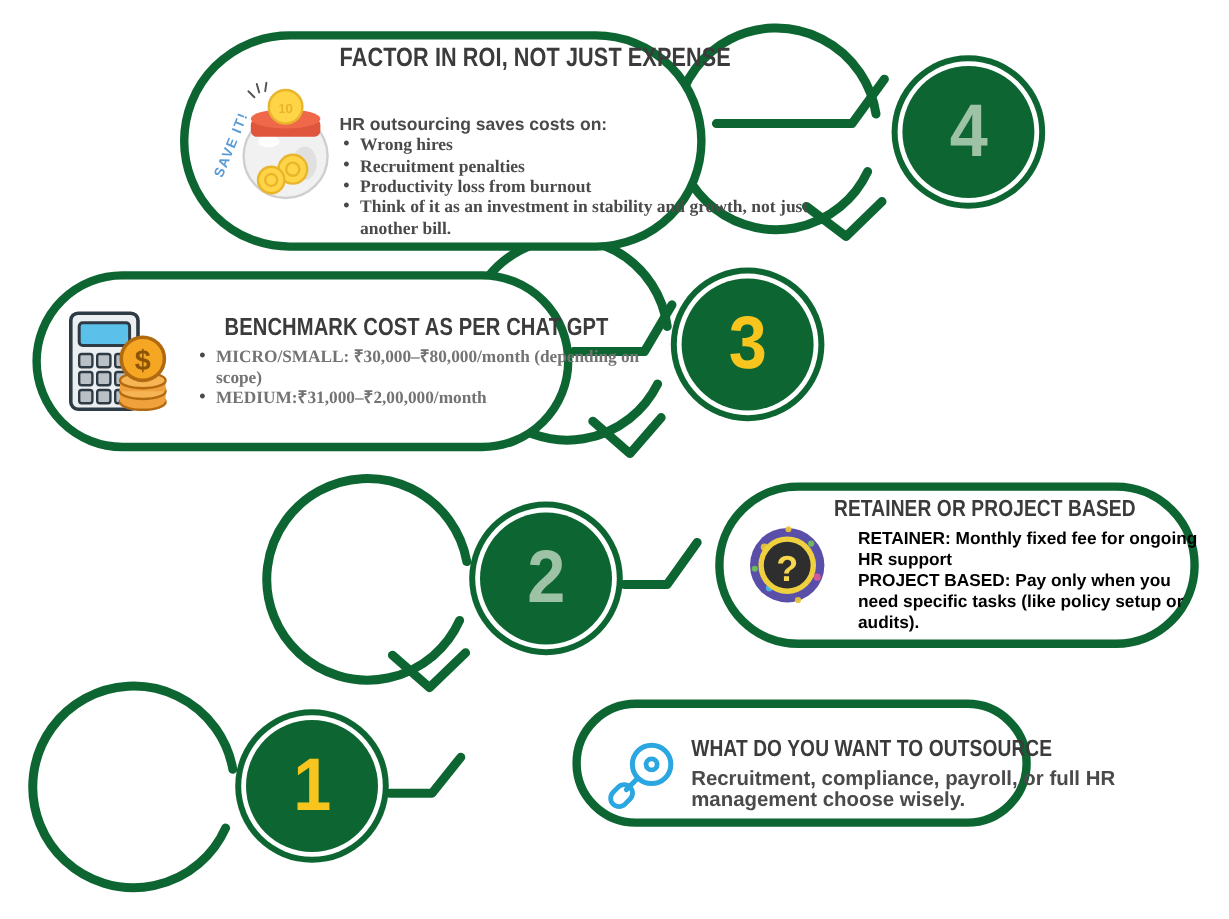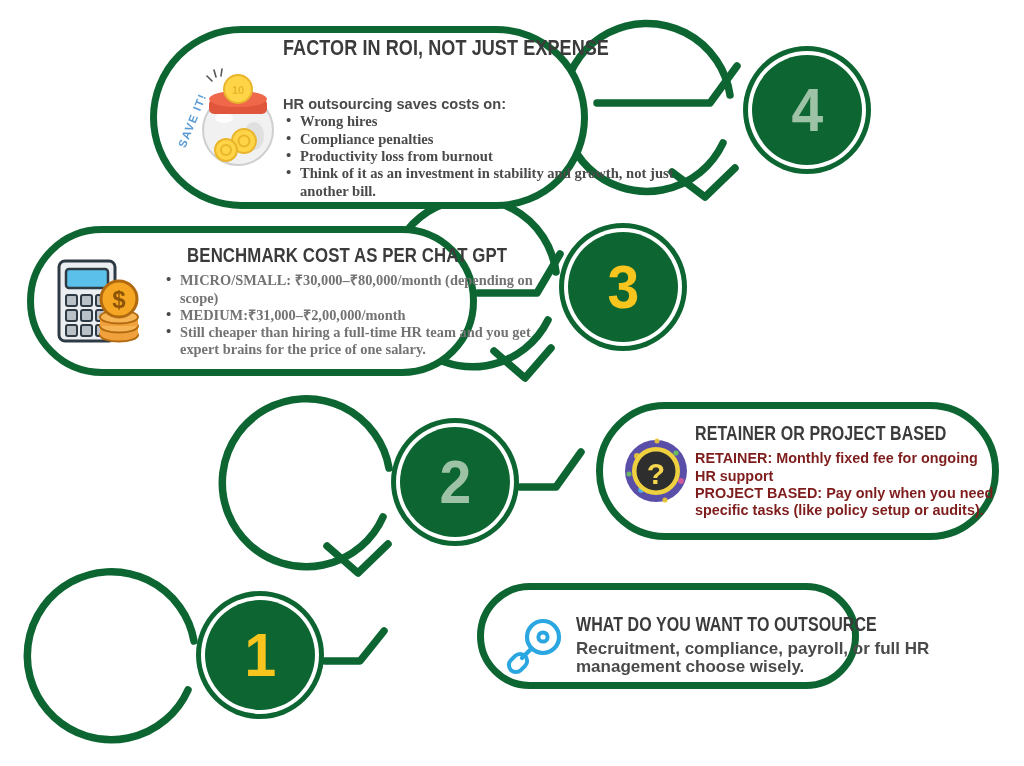--- a/index.html
+++ b/index.html
@@ -168,21 +168,21 @@
           <circle cx="50" cy="92" r="11" fill="#ffd447" stroke="#e8b52c" stroke-width="2"></circle>
           <circle cx="50" cy="92" r="5" fill="none" stroke="#e8b52c" stroke-width="2"></circle>
         </svg>
       </div>
       <div class="card-body">
         <div class="card-title" style="font-size: 22px; color: rgb(59, 59, 59);">FACTOR IN ROI, NOT JUST EXPENSE</div>
         <div class="card-text" style="color: rgb(74, 74, 74); margin-top: 35px;">
           <span class="lead">HR outsourcing saves costs on:</span>
           <ul class="bullets" style="color: rgb(74, 74, 74);">
             <li>Wrong hires</li>
-            <li>Compliance penalties</li>
+            <li>Recruitment penalties</li>
             <li>Productivity loss from burnout</li>
             <li>Think of it as an investment in stability and growth, not just another bill.</li>
           </ul>
         </div>
       </div>
     </div>
   </div>
 
   <div class="card" id="card-bench">
     <div class="card-inner">
@@ -212,21 +212,20 @@
           <circle cx="68" cy="48" r="18" fill="#f5a623" stroke="#b26a10" stroke-width="3"></circle>
           <text x="68" y="57" text-anchor="middle" font-family="Liberation Sans, sans-serif" font-size="24" font-weight="bold" fill="#8c5406">$</text>
         </svg>
       </div>
       <div class="card-body">
         <div class="card-title ctr" style="font-size: 20.5px; text-align: center; color: rgb(59, 59, 59);">BENCHMARK COST AS PER CHAT GPT</div>
         <div class="card-text" style="color: rgb(74, 74, 74);">
           <ul class="bullets" style="padding-left: 28px; color: #737373;">
             <li>MICRO/SMALL: ₹30,000–₹80,000/month (depending on scope)</li>
             <li>MEDIUM:₹31,000–₹2,00,000/month</li>
-            <li>Still cheaper than hiring a full-time HR team and you get expert brains for the price of one salary.</li>
           </ul>
         </div>
       </div>
     </div>
   </div>
 
   <div class="card" id="card-retainer">
     <div class="card-inner">
       <div class="card-icon">
         <svg width="70" height="70" viewBox="0 0 70 70" aria-hidden="true">
@@ -240,21 +239,21 @@
             <circle cx="8" cy="38" r="2.5" fill="#6fbf5b"></circle>
             <circle cx="44" cy="64" r="2.6" fill="#e8c33a"></circle>
           </g>
           <circle cx="35" cy="35" r="24" fill="#efd13f"></circle>
           <circle cx="35" cy="35" r="19.5" fill="#2e2e2e"></circle>
           <text x="35" y="48" text-anchor="middle" font-family="Liberation Sans, sans-serif" font-size="30" font-weight="bold" fill="#f5d64e">?</text>
         </svg>
       </div>
       <div class="card-body">
         <div class="card-title" style="font-size: 19.5px; color: rgb(59, 59, 59);">RETAINER OR PROJECT BASED</div>
-        <div class="card-text" style="color: #7f1d1d;">
+        <div class="card-text" style="color: #000000; margin-left: 20px;">
           <div>RETAINER: Monthly fixed fee for ongoing HR support</div>
           <div>PROJECT BASED: Pay only when you need specific tasks (like policy setup or audits).</div>
         </div>
       </div>
     </div>
   </div>
 
   <div class="card" id="card-outsource">
     <div class="card-inner">
       <div class="card-icon">

